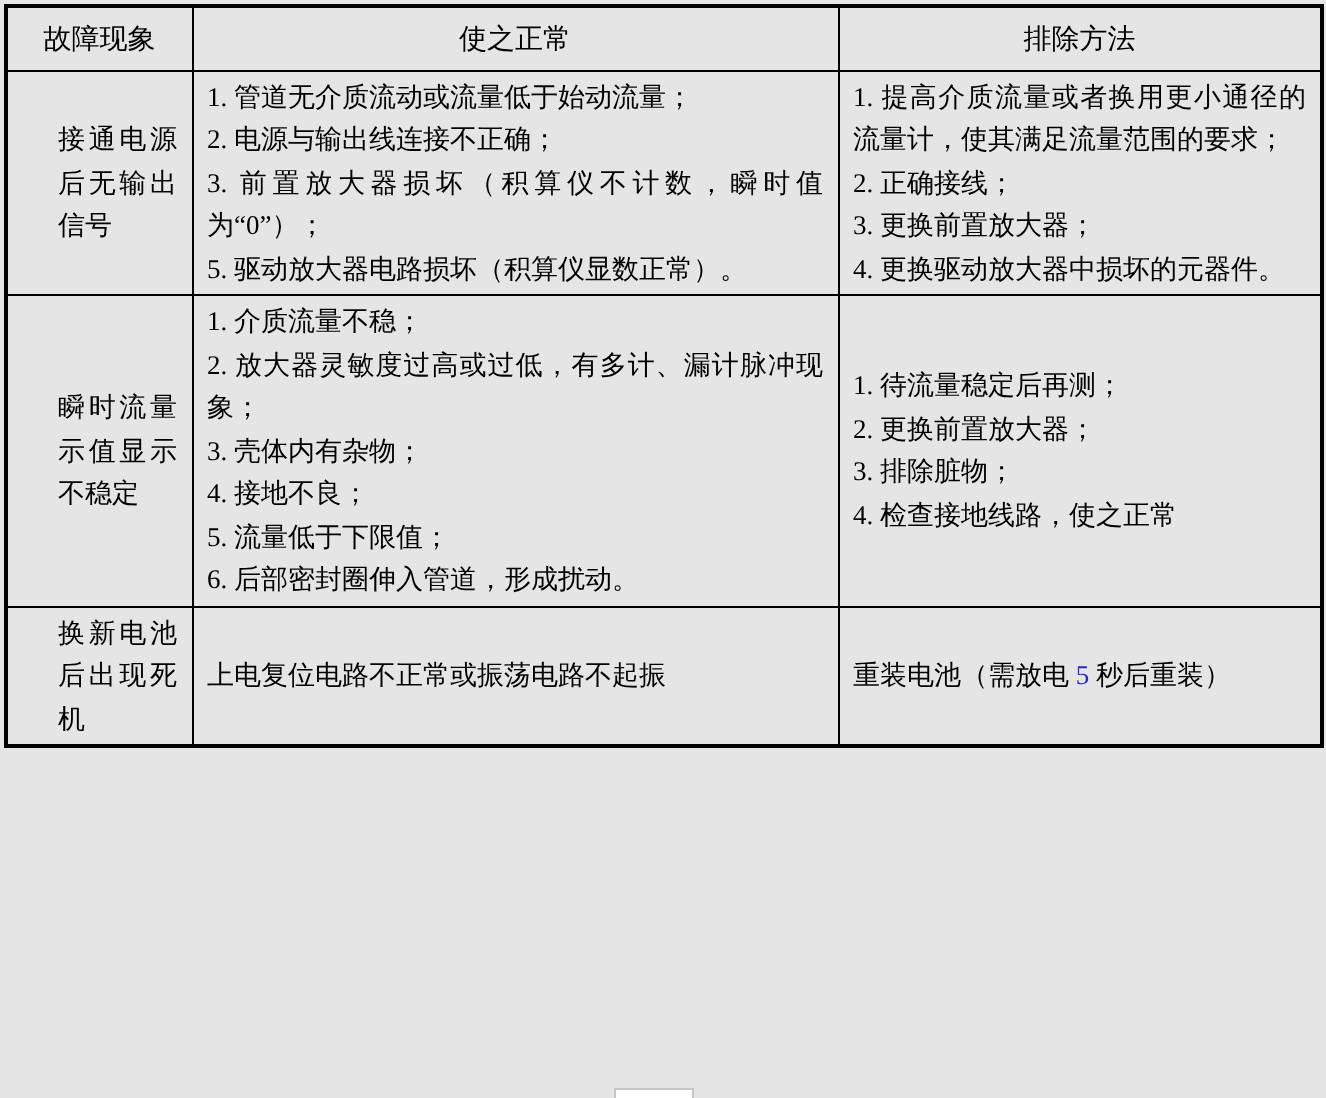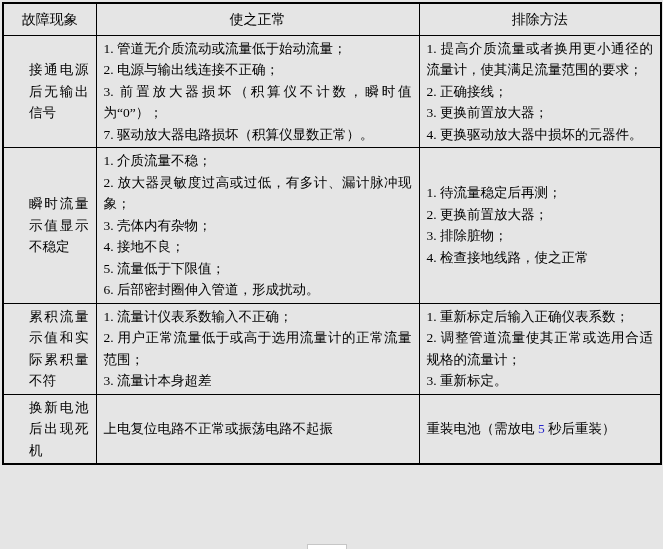--- a/index.html
+++ b/index.html
@@ -75,21 +75,21 @@
         <th>排除方法</th>
       </tr>
     </thead>
     <tbody>
       <tr class="r0">
         <td class="sym">接通电源后无输出信号</td>
         <td class="cell">
           <p class="item">1. 管道无介质流动或流量低于始动流量；</p>
           <p class="item">2. 电源与输出线连接不正确；</p>
           <p class="item">3. 前置放大器损坏（积算仪不计数，瞬时值为“0”）；</p>
-          <p class="item">7. 驱动放大器电路损坏（积算仪显数正常）。</p>
+          <p class="item">5. 驱动放大器电路损坏（积算仪显数正常）。</p>
         </td>
         <td class="cell">
           <p class="item">1. 提高介质流量或者换用更小通径的流量计，使其满足流量范围的要求；</p>
           <p class="item">2. 正确接线；</p>
           <p class="item">3. 更换前置放大器；</p>
           <p class="item">4. 更换驱动放大器中损坏的元器件。</p>
         </td>
       </tr>
       <tr class="r2">
         <td class="sym">瞬时流量示值显示不稳定</td>
@@ -101,33 +101,20 @@
           <p class="item">5. 流量低于下限值；</p>
           <p class="item">6. 后部密封圈伸入管道，形成扰动。</p>
         </td>
         <td class="cell">
           <p class="item">1. 待流量稳定后再测；</p>
           <p class="item">2. 更换前置放大器；</p>
           <p class="item">3. 排除脏物；</p>
           <p class="item">4. 检查接地线路，使之正常</p>
         </td>
       </tr>
-      <tr class="r3">
-        <td class="sym">累积流量示值和实际累积量不符</td>
-        <td class="cell">
-          <p class="item">1. 流量计仪表系数输入不正确；</p>
-          <p class="item">2. 用户正常流量低于或高于选用流量计的正常流量范围；</p>
-          <p class="item">3. 流量计本身超差</p>
-        </td>
-        <td class="cell">
-          <p class="item">1. 重新标定后输入正确仪表系数；</p>
-          <p class="item">2. 调整管道流量使其正常或选用合适规格的流量计；</p>
-          <p class="item">3. 重新标定。</p>
-        </td>
-      </tr>
       <tr class="r5">
         <td class="sym">换新电池后出现死机</td>
         <td class="cell">
           <p class="item">上电复位电路不正常或振荡电路不起振</p>
         </td>
         <td class="cell">
           <p class="item"><span>重装电池（需放电 </span><span class="blue">5</span><span> 秒后重装）</span></p>
         </td>
       </tr>
     </tbody>

